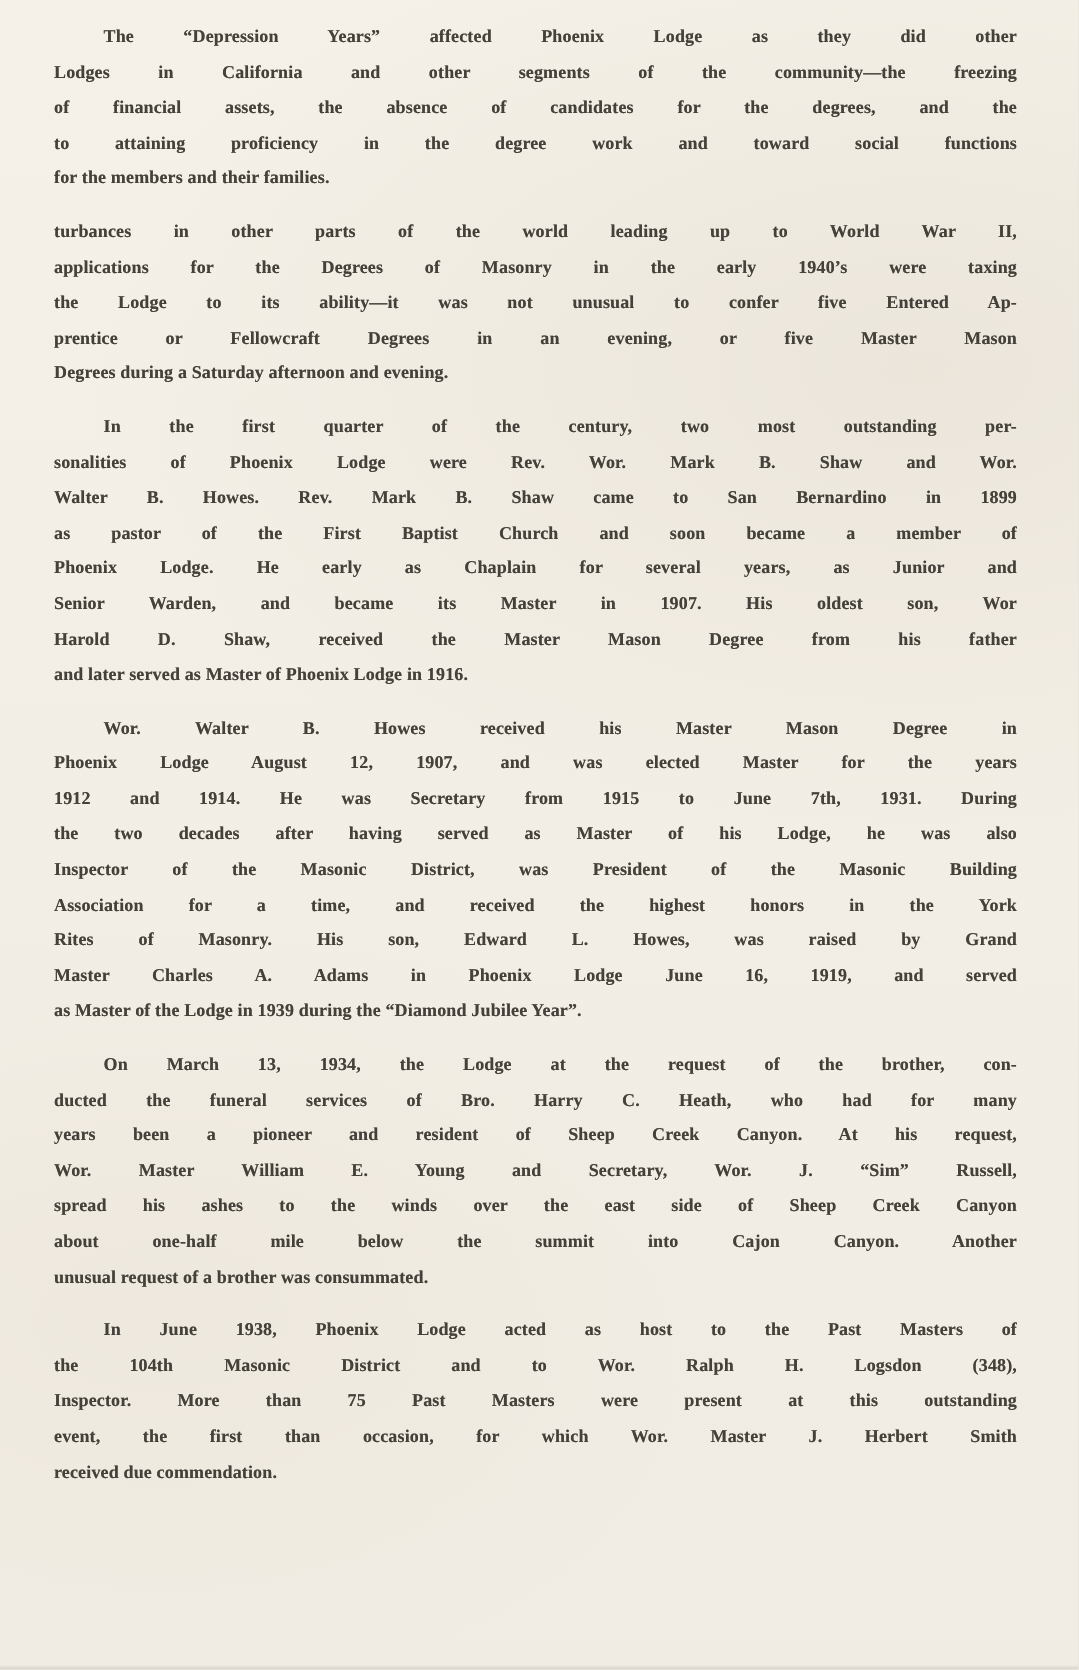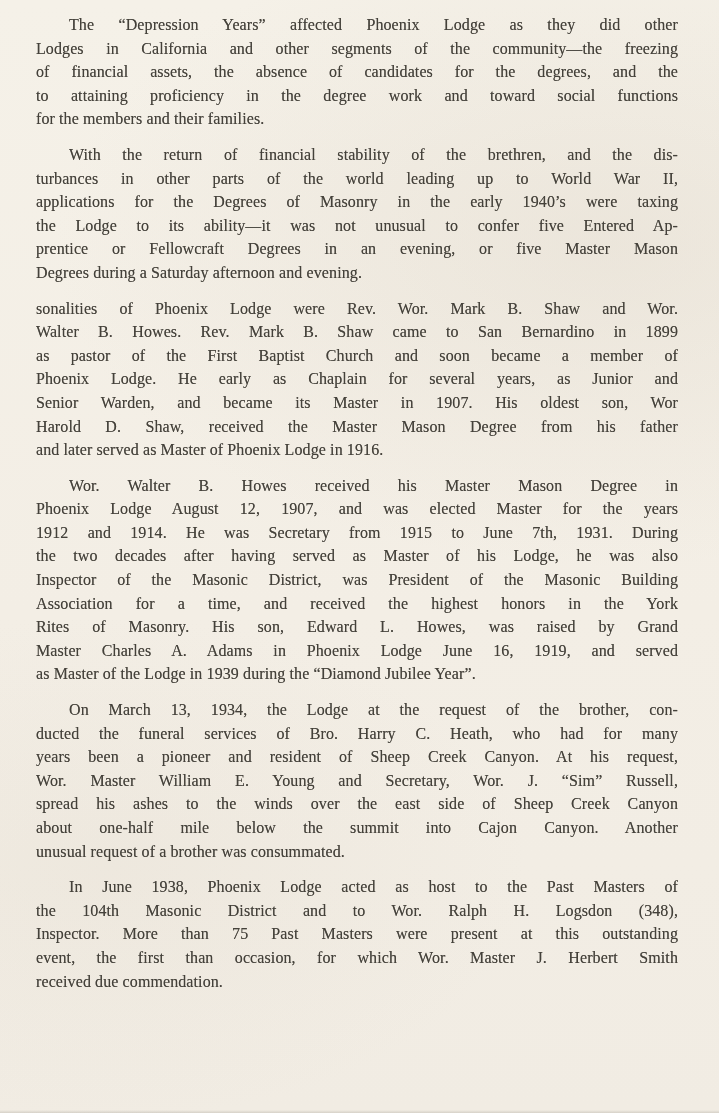--- a/index.html
+++ b/index.html
@@ -29,27 +29,28 @@
     background: linear-gradient(180deg, rgba(0,0,0,0), rgba(90,86,78,0.18));
     pointer-events: none;
   }
   .text-block {
     width: 642px;
   }
   .para {
     margin: 0 0 12px 0;
   }
   .line {
-    font-size: 16px;
+    font-size: 12px;
     line-height: 23.6px;
     color: var(--ink, #44413a);
     text-align: justify;
     text-align-last: justify;
     text-shadow: 0 0 0.4px rgba(62,59,52,0.55);
     letter-spacing: 0.1px;
+    font-weight: bold;
   }
   .line.first {
     padding-left: 33px;
   }
   .line.last {
     text-align: center;
     text-align-last: left;
   }
 </style>
 </head>
@@ -58,28 +59,28 @@
 <div class="page">
   <div class="text-block">
       <div class="para">
         <div class="line first">The “Depression Years” affected Phoenix Lodge as they did other</div>
         <div class="line">Lodges in California and other segments of the community—the freezing</div>
         <div class="line">of financial assets, the absence of candidates for the degrees, and the</div>
         <div class="line">to attaining proficiency in the degree work and toward social functions</div>
         <div class="line last">for the members and their families.</div>
       </div>
       <div class="para">
-        <div class="line first">With the return of financial stability of the brethren, and the dis-</div>
         <div class="line">turbances in other parts of the world leading up to World War II,</div>
         <div class="line">applications for the Degrees of Masonry in the early 1940’s were taxing</div>
         <div class="line">the Lodge to its ability—it was not unusual to confer five Entered Ap-</div>
         <div class="line">prentice or Fellowcraft Degrees in an evening, or five Master Mason</div>
         <div class="line last">Degrees during a Saturday afternoon and evening.</div>
       </div>
       <div class="para">
+        <div class="line first">In the first quarter of the century, two most outstanding per-</div>
         <div class="line">sonalities of Phoenix Lodge were Rev. Wor. Mark B. Shaw and Wor.</div>
         <div class="line">Walter B. Howes. Rev. Mark B. Shaw came to San Bernardino in 1899</div>
         <div class="line">as pastor of the First Baptist Church and soon became a member of</div>
         <div class="line">Phoenix Lodge. He early as Chaplain for several years, as Junior and</div>
         <div class="line">Senior Warden, and became its Master in 1907. His oldest son, Wor</div>
         <div class="line">Harold D. Shaw, received the Master Mason Degree from his father</div>
         <div class="line last">and later served as Master of Phoenix Lodge in 1916.</div>
       </div>
       <div class="para">
         <div class="line first">Wor. Walter B. Howes received his Master Mason Degree in</div>

